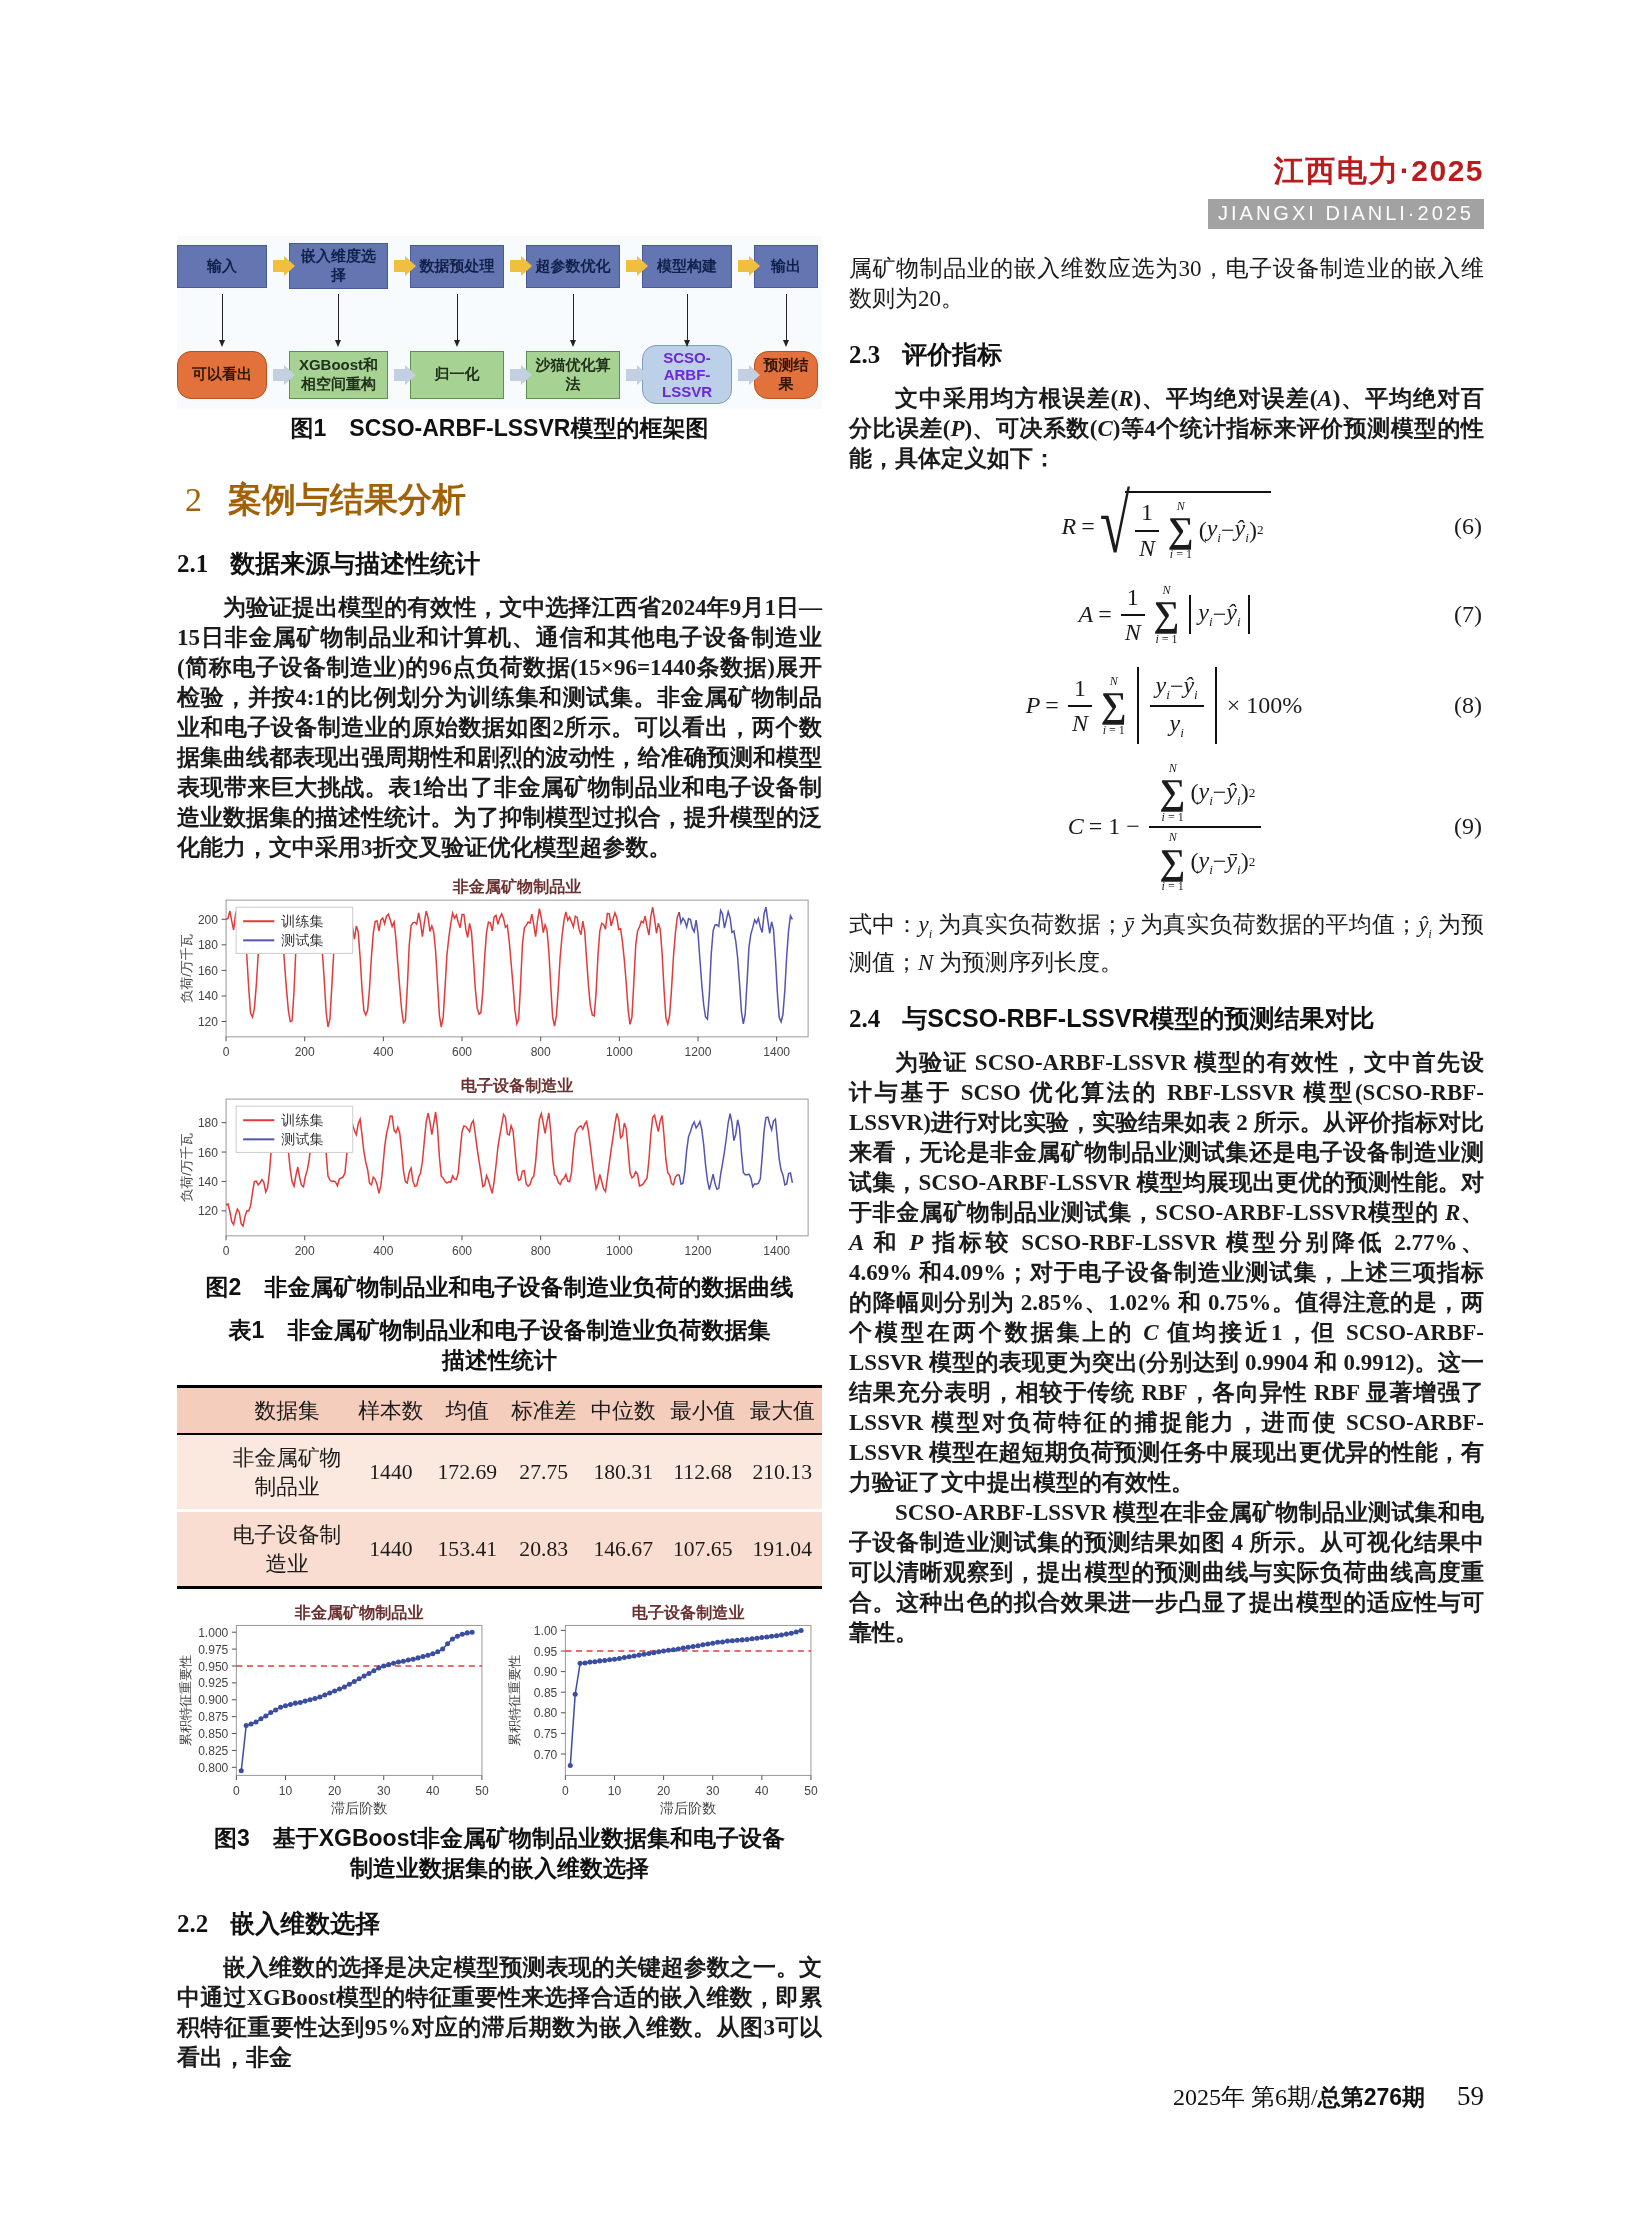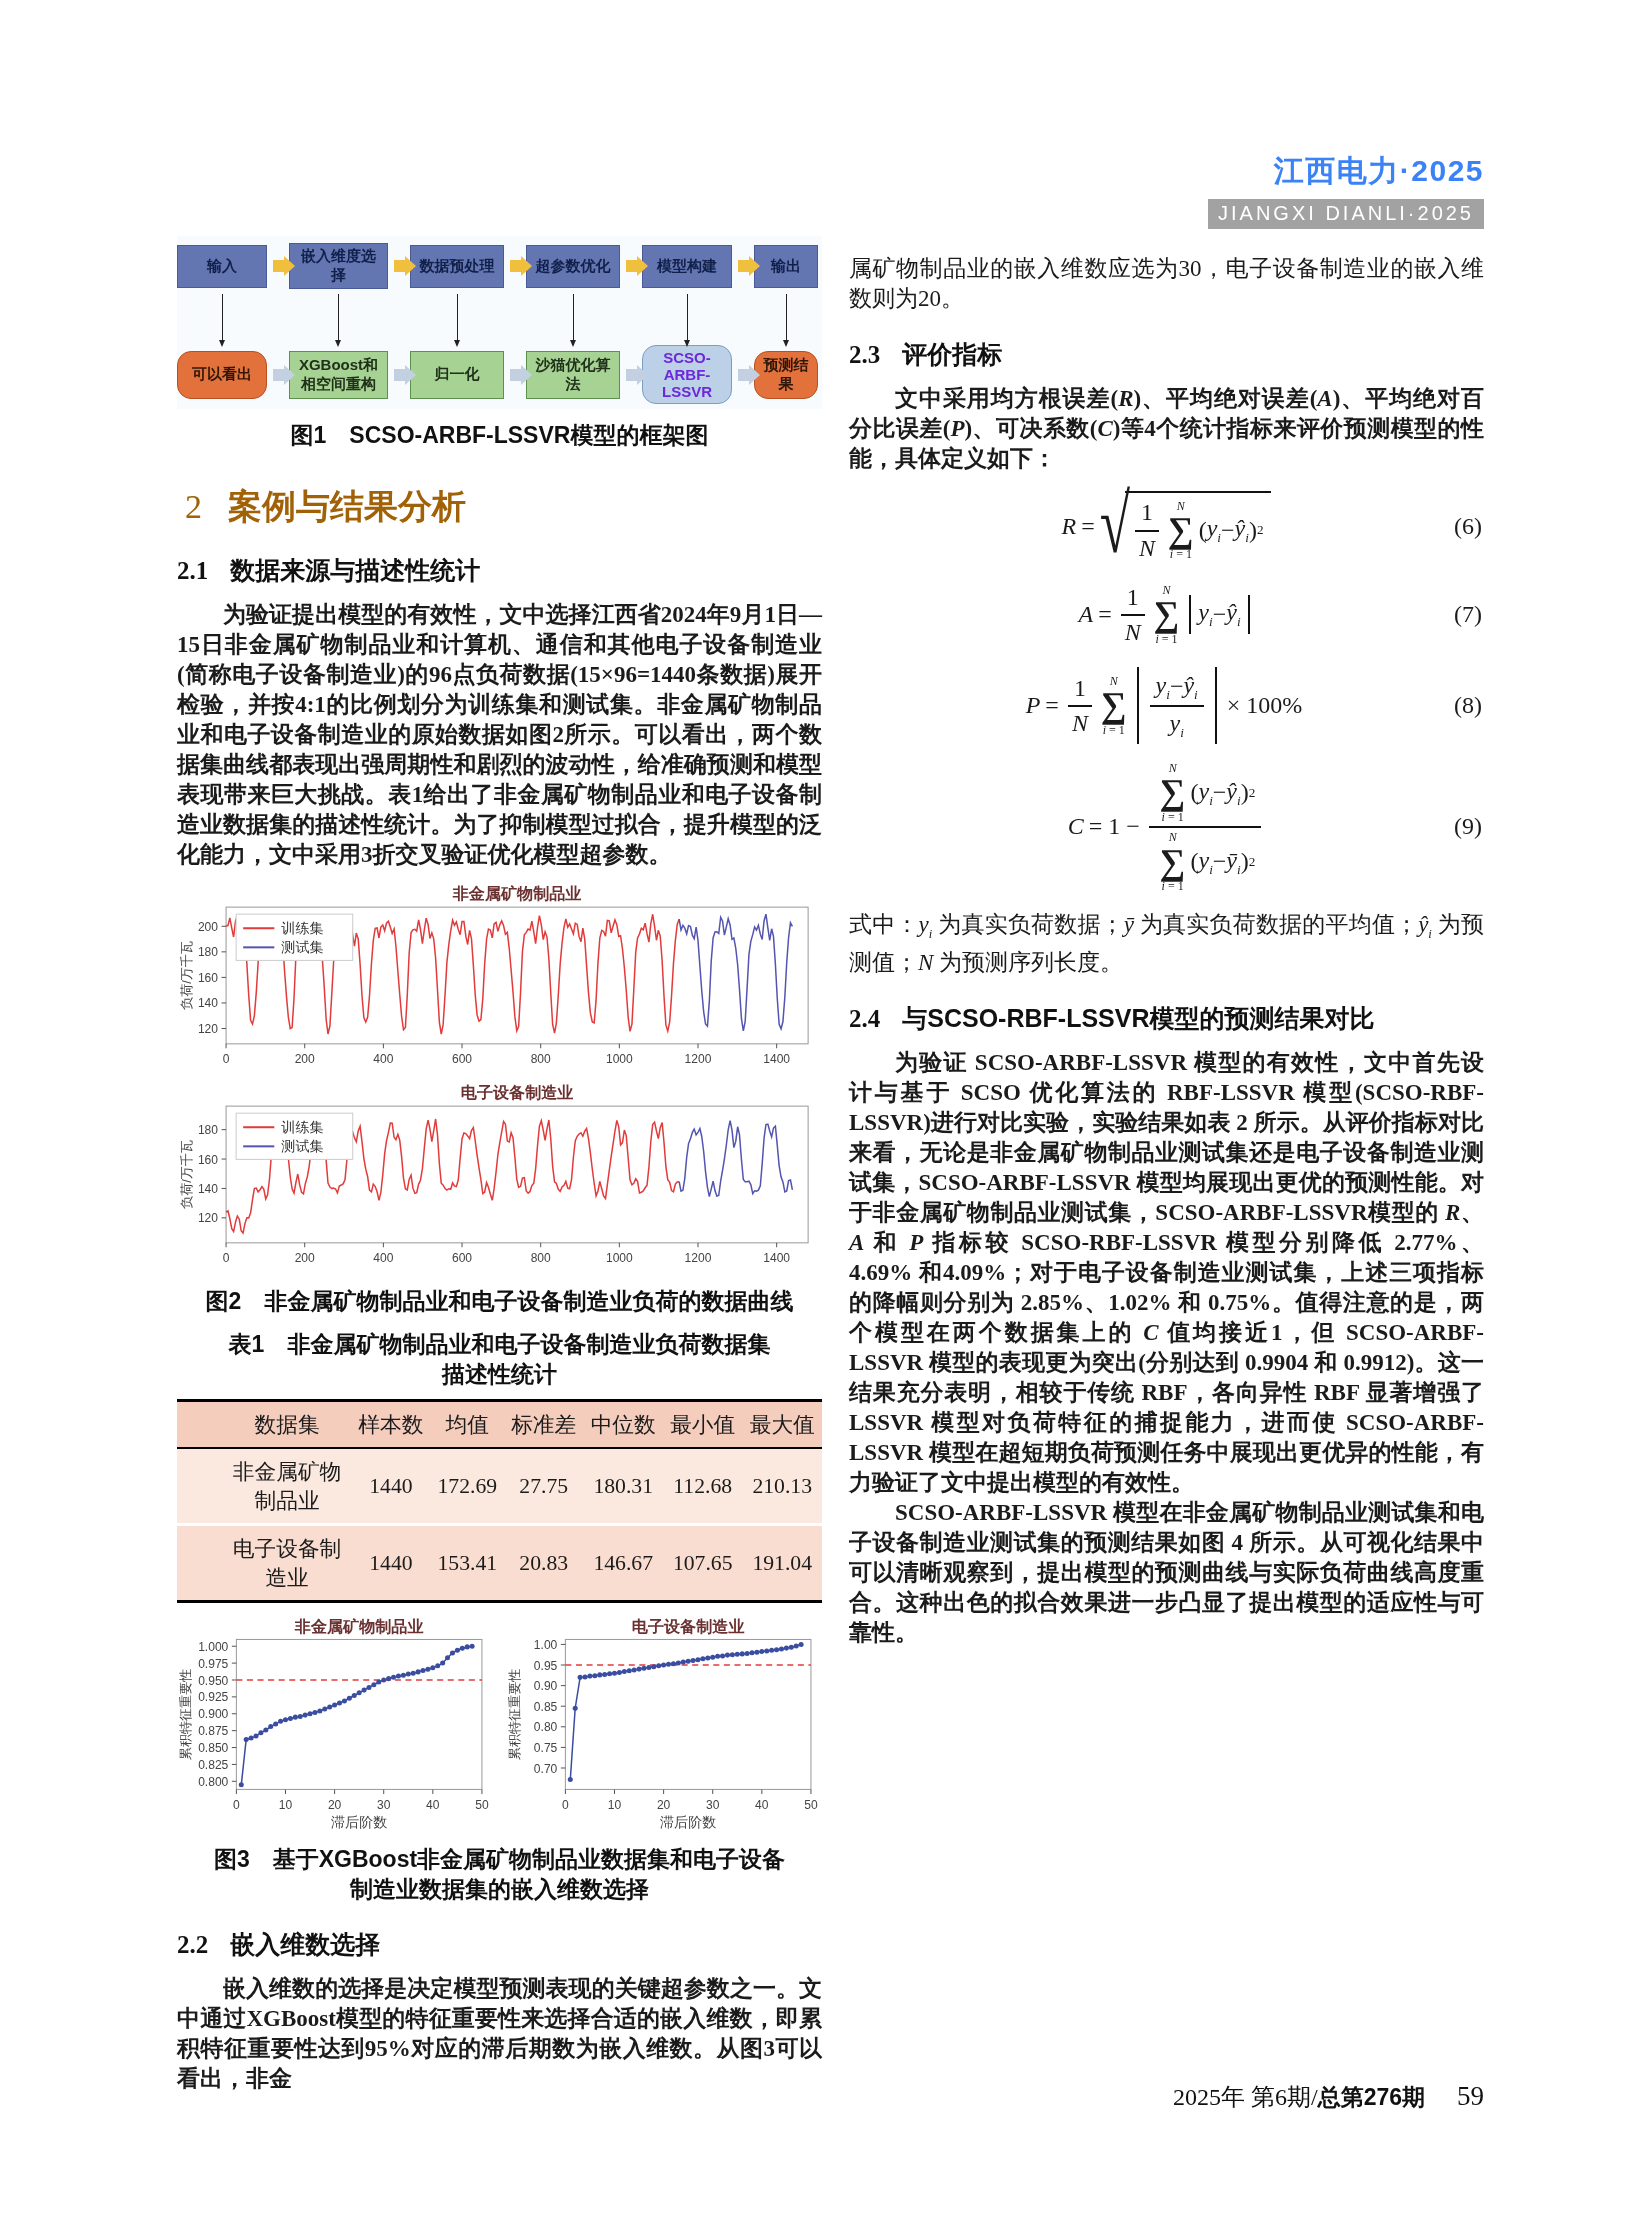--- a/index.html
+++ b/index.html
@@ -1,21 +1,21 @@
 <!DOCTYPE html>
 <html style="font-size:8px"><head>
 <meta charset="utf-8">
 <style>
   html,body{margin:0;padding:0;background:#e8e8e8;}
   .page{position:relative;width:1645px;height:2216px;background:#ffffff;overflow:hidden;
         font-family:"Liberation Serif","DejaVu Serif",serif;color:#1b1b1b;}
 
   
   .hdr{position:absolute;top:151px;right:161px;text-align:right;}
-  .hdr-cn{font-size:30px;font-weight:bold;letter-spacing:1.5px;color:#3b82f6;
+  .hdr-cn{font-size:30px;font-weight:bold;letter-spacing:1.5px;color:#b91c1c;
           font-family:"Liberation Sans","DejaVu Sans",sans-serif;}
   .hdr-en{display:inline-block;margin-top:7px;background:#a2a2a2;color:#ffffff;
           font-family:"Liberation Sans","DejaVu Sans",sans-serif;
           font-size:20px;letter-spacing:3px;padding:3px 10px 4px 10px;}
 
   
   .lcol{position:absolute;left:177px;top:232px;width:645px;}
   .rcol{position:absolute;left:849px;top:254px;width:635px;}
 
   
@@ -44,21 +44,21 @@
   .bbox.blue2{background:#bcd0e8;border:1.5px solid #7d9cc4;border-radius:14px;color:#6d28d9;}
   .ha{--c:#f0bf3e;position:relative;height:12px;width:11px;background:var(--c);justify-self:center;}
   .ha::after{content:'';position:absolute;left:100%;top:50%;transform:translateY(-50%);
              border-left:11px solid var(--c);border-top:10px solid transparent;border-bottom:10px solid transparent;}
   .ha.gray{--c:#c2d0e2;}
   .vline{width:0;height:46px;border-left:1.5px solid #222;margin:0 auto;position:relative;}
   .vline::after{content:'';position:absolute;top:100%;left:-4px;
                 border-top:7.6px solid #222;border-left:3.5px solid transparent;border-right:3.5px solid transparent;}
   .cap{font-family:"Liberation Sans","DejaVu Sans",sans-serif;font-weight:700;font-size:23px;
        text-align:center;color:#111;line-height:30px;}
-  .cap.m{margin-top:11px;}
+  .cap.m{margin-top:4px;}
 
   
   .figwrap{margin-top:13px;}
   .fig3row{display:flex;gap:14px;margin-top:13px;}
 
   
   .ttitle{margin-top:13px;}
   .t1{width:100%;border-collapse:collapse;font-size:21.7px;text-align:center;margin-top:10px;
       border-top:3px solid #000;border-bottom:3px solid #000;}
   .t1 thead tr{background:#f5cdbd;border-bottom:2px solid #000;}

